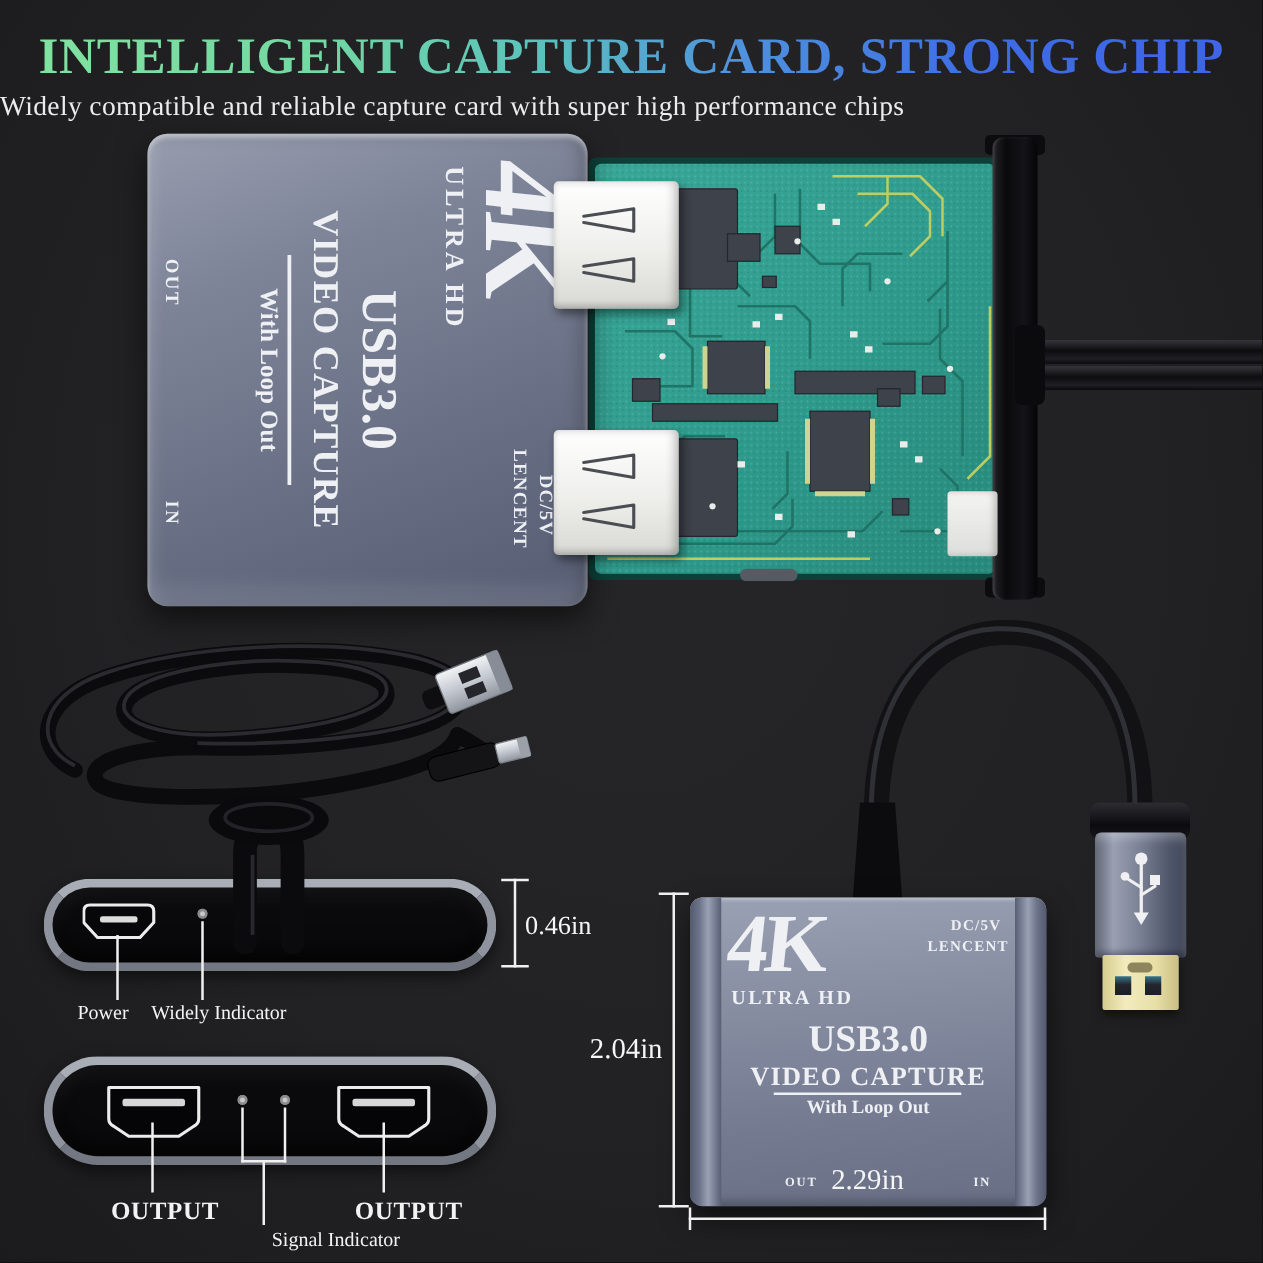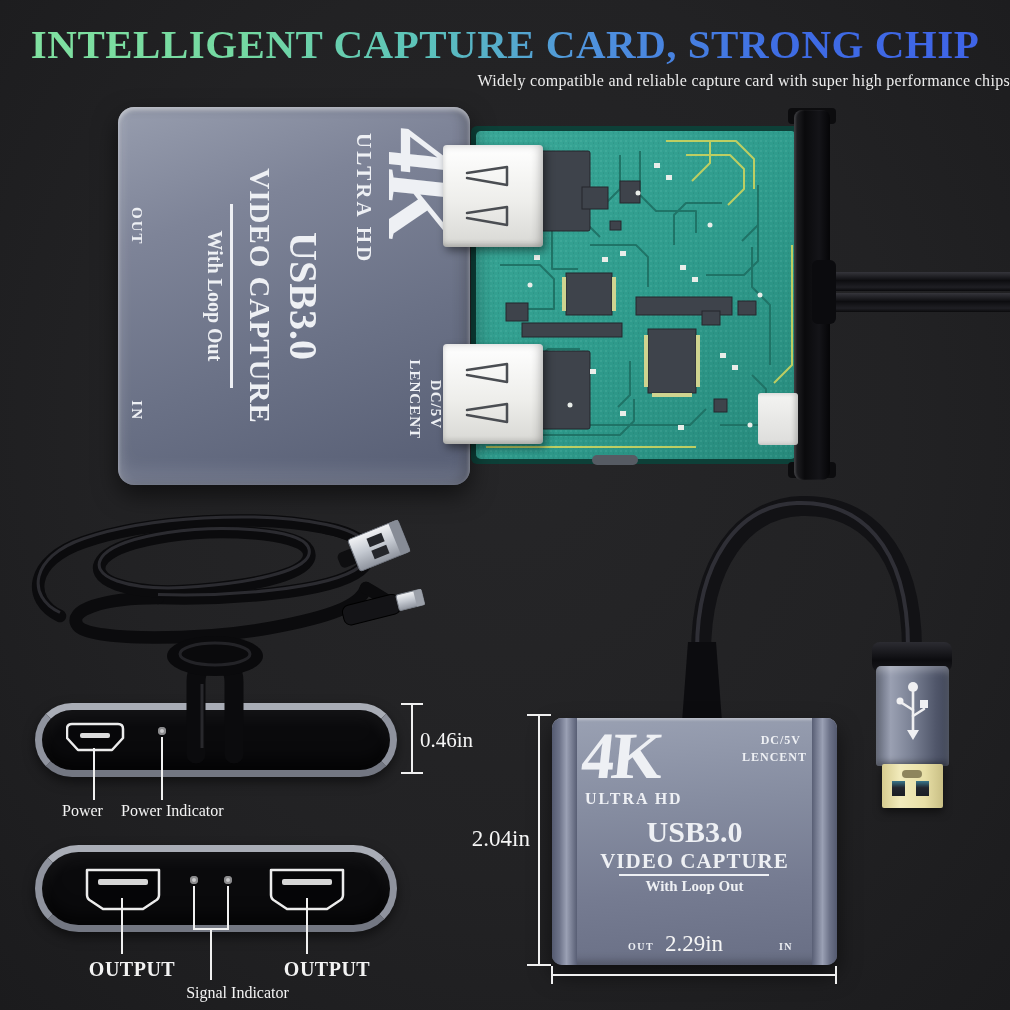--- a/index.html
+++ b/index.html
@@ -4,21 +4,21 @@
 <style>
   html,body{margin:0;padding:0;background:#0c0c0d;}
   .stage{position:relative;width:1010px;height:1010px;margin:0 auto;overflow:hidden;
          background:radial-gradient(ellipse at 50% 42%, #262628 0%, #222224 55%, #1b1b1d 100%);
          font-family:Liberation Serif, serif;}
   .abs{position:absolute;}
   
   .title{left:0;top:20px;width:100%;text-align:center;font-size:41px;font-weight:800;letter-spacing:.5px;
          background:linear-gradient(90deg,#82e2a0 0%,#73d8a2 25%,#5cc3bb 42%,#4f93dd 58%,#3e6ce4 78%,#3f63e8 100%);
          -webkit-background-clip:text;background-clip:text;color:transparent;}
-  .subtitle{left:0;top:72px;width:100%;text-align:right;font-size:16px;font-weight:400;color:#ececec;letter-spacing:.3px;}
+  .subtitle{left:0;top:72px;width:100%;text-align:left;font-size:22px;font-weight:400;color:#ececec;letter-spacing:.3px;}
   
   .ann{color:#f3f3f3;font-size:16px;}
   .ann-b{color:#f3f3f3;font-size:20px;font-weight:600;letter-spacing:.5px;}
   .dim{color:#f5f5f5;font-size:22px;}
   .lead{position:absolute;background:#f0f0f0;}
   
   .devA{left:118px;top:107px;width:352px;height:378px;border-radius:16px;overflow:hidden;
         background:linear-gradient(160deg,#979dae 0%,#7e8498 28%,#6a7186 62%,#565d73 100%);
         box-shadow:inset 0 3px 4px rgba(255,255,255,.45), inset 0 -14px 18px rgba(255,255,255,.12),
                    inset 4px 0 10px rgba(255,255,255,.10), inset -6px 0 12px rgba(0,0,0,.25),
@@ -222,21 +222,21 @@
     <path d="M44,120 L44,56" fill="none" stroke="#28282c" stroke-width="3"></path>
   </svg>
   <svg class="abs" style="left:66px;top:722px;" width="60" height="32" viewBox="0 0 60 32">
     <path d="M6,2 H52 Q57,2 57,7 V16 L46,28 H12 L1,16 V7 Q1,2 6,2 Z" fill="#070709" stroke="#ececec" stroke-width="2.5" stroke-linejoin="round"></path>
     <rect x="14" y="11" width="30" height="5" rx="2" fill="#dcdcdc"></rect>
   </svg>
   <div class="abs dot" style="left:158px;top:727px;"></div>
   <div class="lead" style="left:93px;top:748px;width:2px;height:52px;"></div>
   <div class="lead" style="left:161px;top:737px;width:2px;height:63px;"></div>
   <div class="abs ann" style="left:62px;top:802px;">Power</div>
-  <div class="abs ann" style="left:121px;top:802px;">Power Indicator</div>
+  <div class="abs ann" style="left:121px;top:802px;">Widely Indicator</div>
 
   <div class="lead" style="left:401px;top:703px;width:22px;height:2px;"></div>
   <div class="lead" style="left:411px;top:703px;width:2px;height:71px;"></div>
   <div class="lead" style="left:401px;top:772px;width:22px;height:2px;"></div>
   <div class="abs dim" style="left:420px;top:728px;font-size:21px;">0.46in</div>
 
   <div class="abs pill" style="left:35px;top:845px;width:348px;height:73px;border-radius:46px;"></div>
   <svg class="abs" style="left:83px;top:868px;" width="80" height="44" viewBox="0 0 80 44">
     <path d="M4,2 H76 V27 Q76,31 72,33 L60,41 H20 L8,33 Q4,31 4,27 Z" fill="#050507" stroke="#ececec" stroke-width="2.5" stroke-linejoin="round"></path>
     <rect x="15" y="11" width="50" height="6" rx="2" fill="#d6d6d6"></rect>
@@ -248,21 +248,21 @@
   <div class="abs dot" style="left:190px;top:876px;"></div>
   <div class="abs dot" style="left:224px;top:876px;"></div>
   <div class="lead" style="left:121px;top:898px;width:2px;height:56px;"></div>
   <div class="lead" style="left:306px;top:898px;width:2px;height:56px;"></div>
   <div class="lead" style="left:193px;top:886px;width:2px;height:44px;"></div>
   <div class="lead" style="left:227px;top:886px;width:2px;height:44px;"></div>
   <div class="lead" style="left:193px;top:928px;width:36px;height:2px;"></div>
   <div class="lead" style="left:210px;top:928px;width:2px;height:52px;"></div>
   <div class="abs ann-b" style="left:62px;top:958px;width:140px;text-align:center;">OUTPUT</div>
   <div class="abs ann-b" style="left:257px;top:958px;width:140px;text-align:center;">OUTPUT</div>
-  <div class="abs ann" style="left:155px;top:984px;width:165px;text-align:center;">Signal Indicator</div>
+  <div class="abs ann" style="left:155px;top:984px;width:165px;text-align:right;">Signal Indicator</div>
 
   <svg class="abs" style="left:638px;top:484px;" width="336" height="246" viewBox="0 0 336 246">
     <path d="M63,236 L63,170 C63,80 104,24 163,22 C224,20 274,62 274,166" fill="none" stroke="#121215" stroke-width="20" stroke-linecap="round"></path>
     <path d="M63,236 L63,170 C63,80 104,24 163,22 C224,20 274,62 274,166" fill="none" stroke="#3c3c44" stroke-width="4" opacity=".7" transform="translate(-4,-3)"></path>
     <path d="M50,158 L78,158 L84,238 L44,238 Z" fill="#0c0c0f"></path>
   </svg>
   <div class="abs" style="left:872px;top:642px;width:80px;height:30px;border-radius:8px;
        background:linear-gradient(180deg,#2c2c32 0%,#0c0c0f 60%,#17171b 100%);"></div>
   <div class="abs" style="left:876px;top:666px;width:73px;height:100px;border-radius:5px 5px 3px 3px;
        background:linear-gradient(90deg,#5f6576 0%,#9aa0b2 20%,#7b8295 48%,#50566a 82%,#414759 100%);

